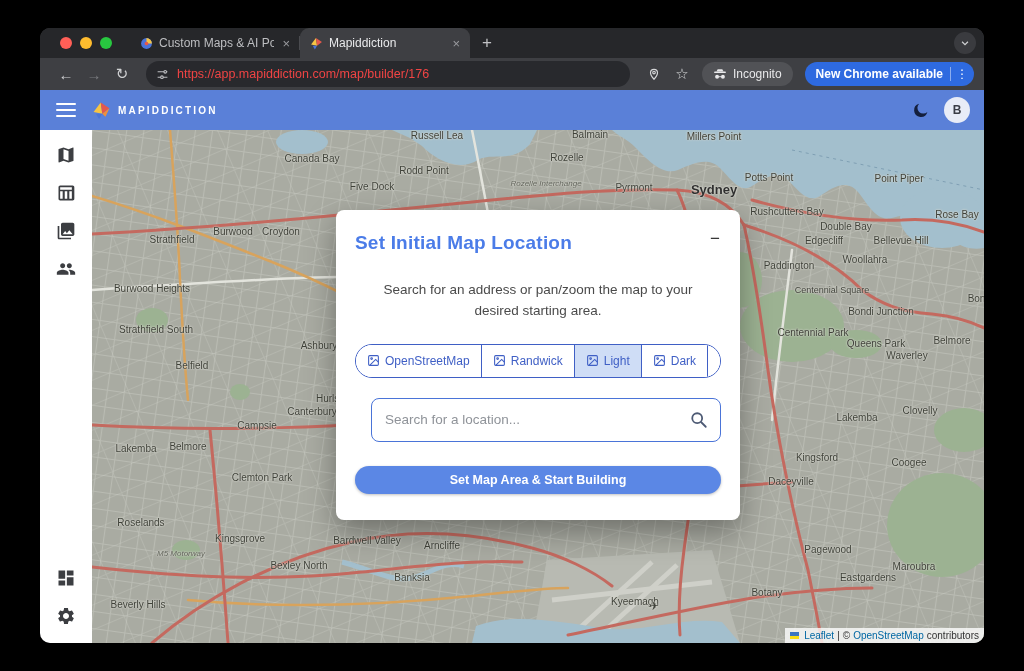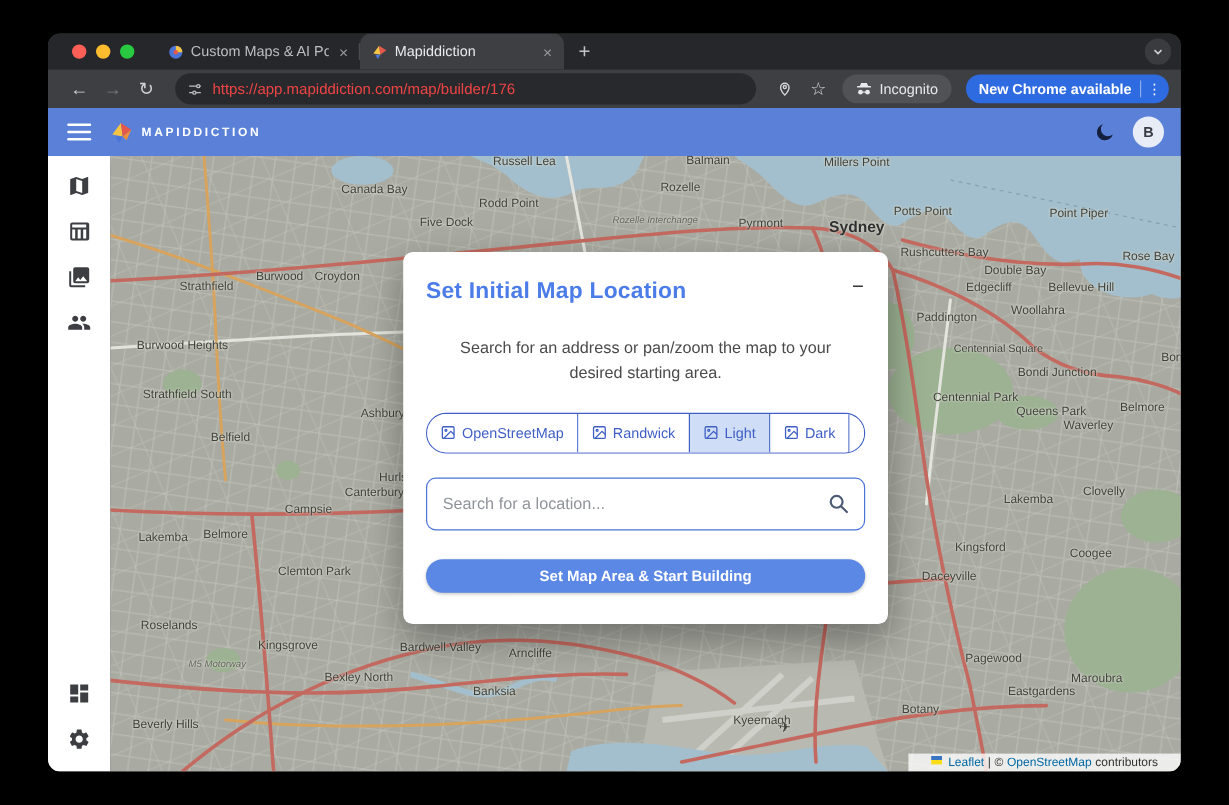--- a/index.html
+++ b/index.html
@@ -45,33 +45,33 @@
   .sidebar { width:52px; background:#fff; display:flex; flex-direction:column; align-items:center; padding:14px 0 16px; gap:16px; }
   .side-ico { width:22px; height:22px; color:#3c3e42; display:flex; align-items:center; justify-content:center; }
   .push { margin-top:auto; }
 
   .maparea { flex:1; position:relative; overflow:hidden; background:#a9aba2; }
   .mapsvg { position:absolute; left:0; top:0; }
   .map-label { position:absolute; transform:translate(-50%,-50%); font-size:10px; color:#3f4139; white-space:nowrap; text-shadow:0 0 2px #d6d7cf,0 0 2px #d6d7cf;padding-left:44px; }
   .map-label.big { font-weight:bold; color:#303030; }
   .map-label.italic { font-style:italic; color:#63655c; }
 
-  .attribution { position:absolute; right:0; bottom:0; background:rgba(255,255,255,.78); font-size:10px; color:#333; padding:2px 19px; display:flex; gap:3px; }
+  .attribution { position:absolute; right:0; bottom:0; background:rgba(255,255,255,.78); font-size:10px; color:#333; padding:2px 5px; display:flex; align-items:center; gap:3px; }
   .attribution a { color:#0067a3; text-decoration:none; }
   .flag { display:inline-block; width:9px; height:7px; background:linear-gradient(#3a75c4 50%, #f9dd16 50%); margin-right:2px; }
 
   
   .modal { position:absolute; left:244px; top:80px; width:404px; background:#fff; border-radius:8px; box-shadow:0 12px 30px rgba(0,0,0,.35); padding:22px 19px 26px; }
   .modal h2 { color:#4b7ce8; font-size:19px; letter-spacing:.2px; }
   .collapse { position:absolute; right:20px; top:20px; font-size:17px; color:#2e2e2e; background:none; border:none; line-height:1; cursor:default; }
   .modal p { margin-top:26px; text-align:center; color:#4a4a4a; font-size:13.5px; line-height:1.55; padding:0 6px; }
   .layer-group { margin-top:22px; height:34px; border:1px solid #3f5fc5; border-radius:17px; display:flex; overflow:hidden; }
   .layer-btn { flex:0 0 auto; display:flex; align-items:center; gap:5px; padding:0 11px; background:#fff; border:none; border-right:1px solid #3f5fc5; color:#3f5fc5; font-size:12px; white-space:nowrap; font-family:inherit; }
   .layer-btn.active { background:#cfddf6; }
-  .search-wrap { margin-top:20px; position:relative; }
+  .search-wrap { margin-top:20px; position:relative;margin-left:16px; }
   .search-wrap input { width:100%; height:44px; border:1.5px solid #4a74d8; border-radius:8px; padding:0 40px 0 13px; font-size:13.5px; color:#333; font-family:inherit; outline:none; background:#fff; }
   .search-wrap input::placeholder { color:#8f9399; }
   .search-ico { position:absolute; right:13px; top:13px; color:#4d5a74; }
   .cta { margin-top:24px; width:100%; height:28px; border:none; border-radius:14px; background:#5b87e5; color:#fff; font-size:12.5px; font-weight:bold; font-family:inherit; box-shadow:0 1px 3px rgba(0,0,0,.25); }
 </style>
 </head>
 <body>
 
 <div class="window">
 

